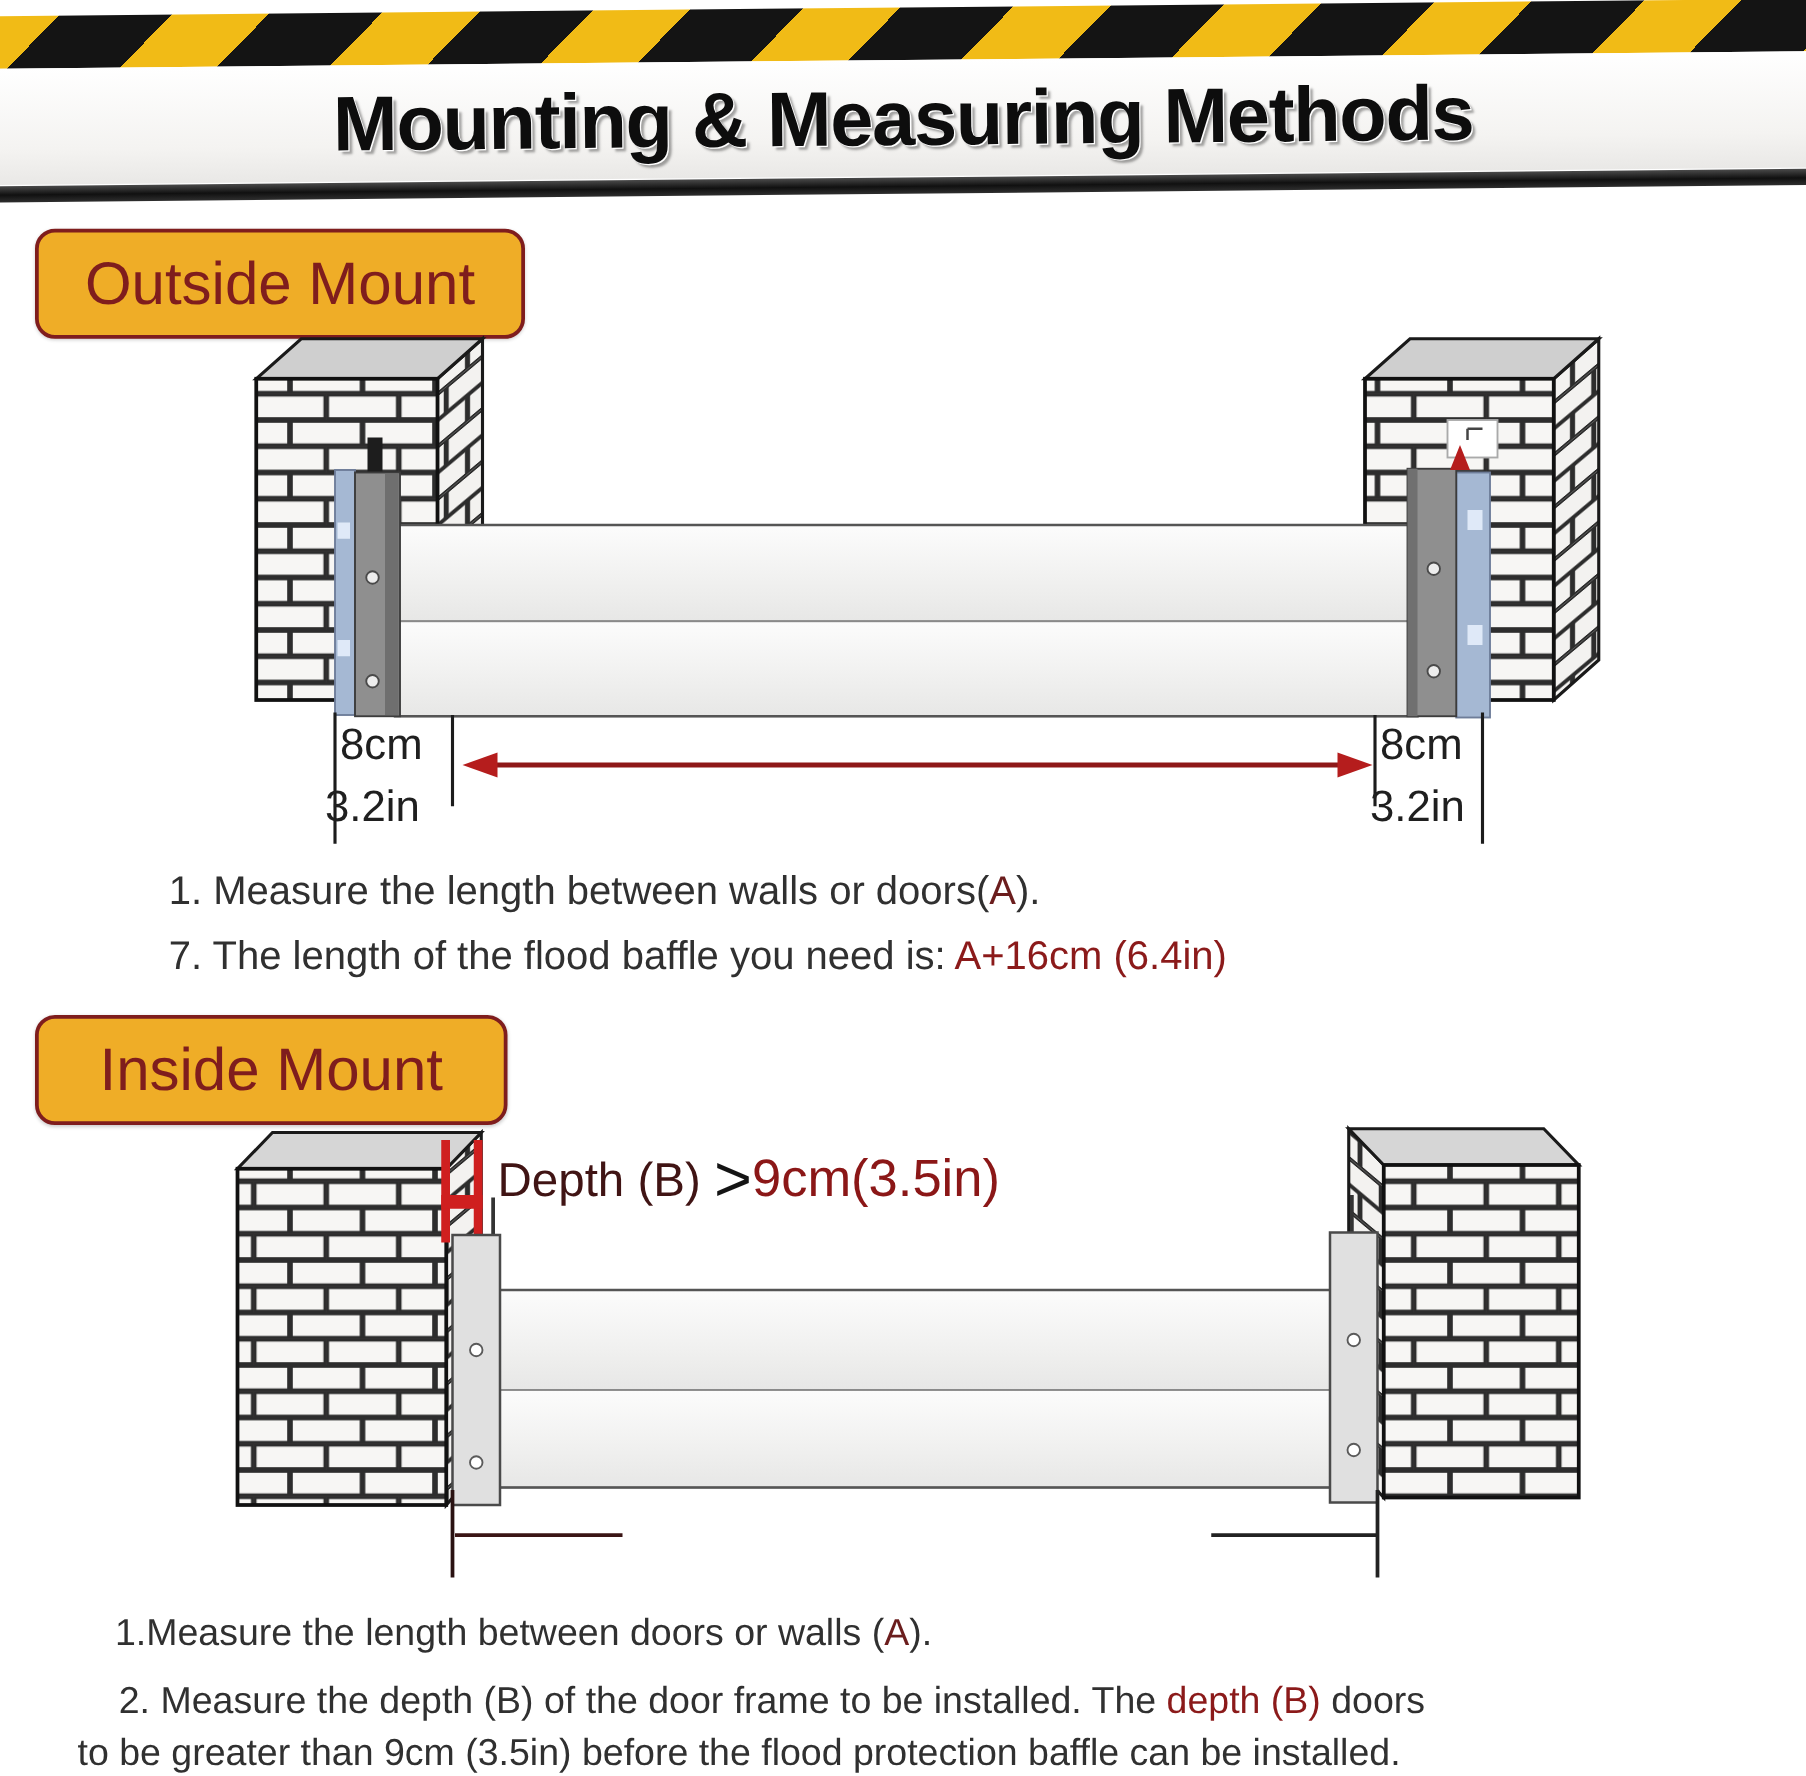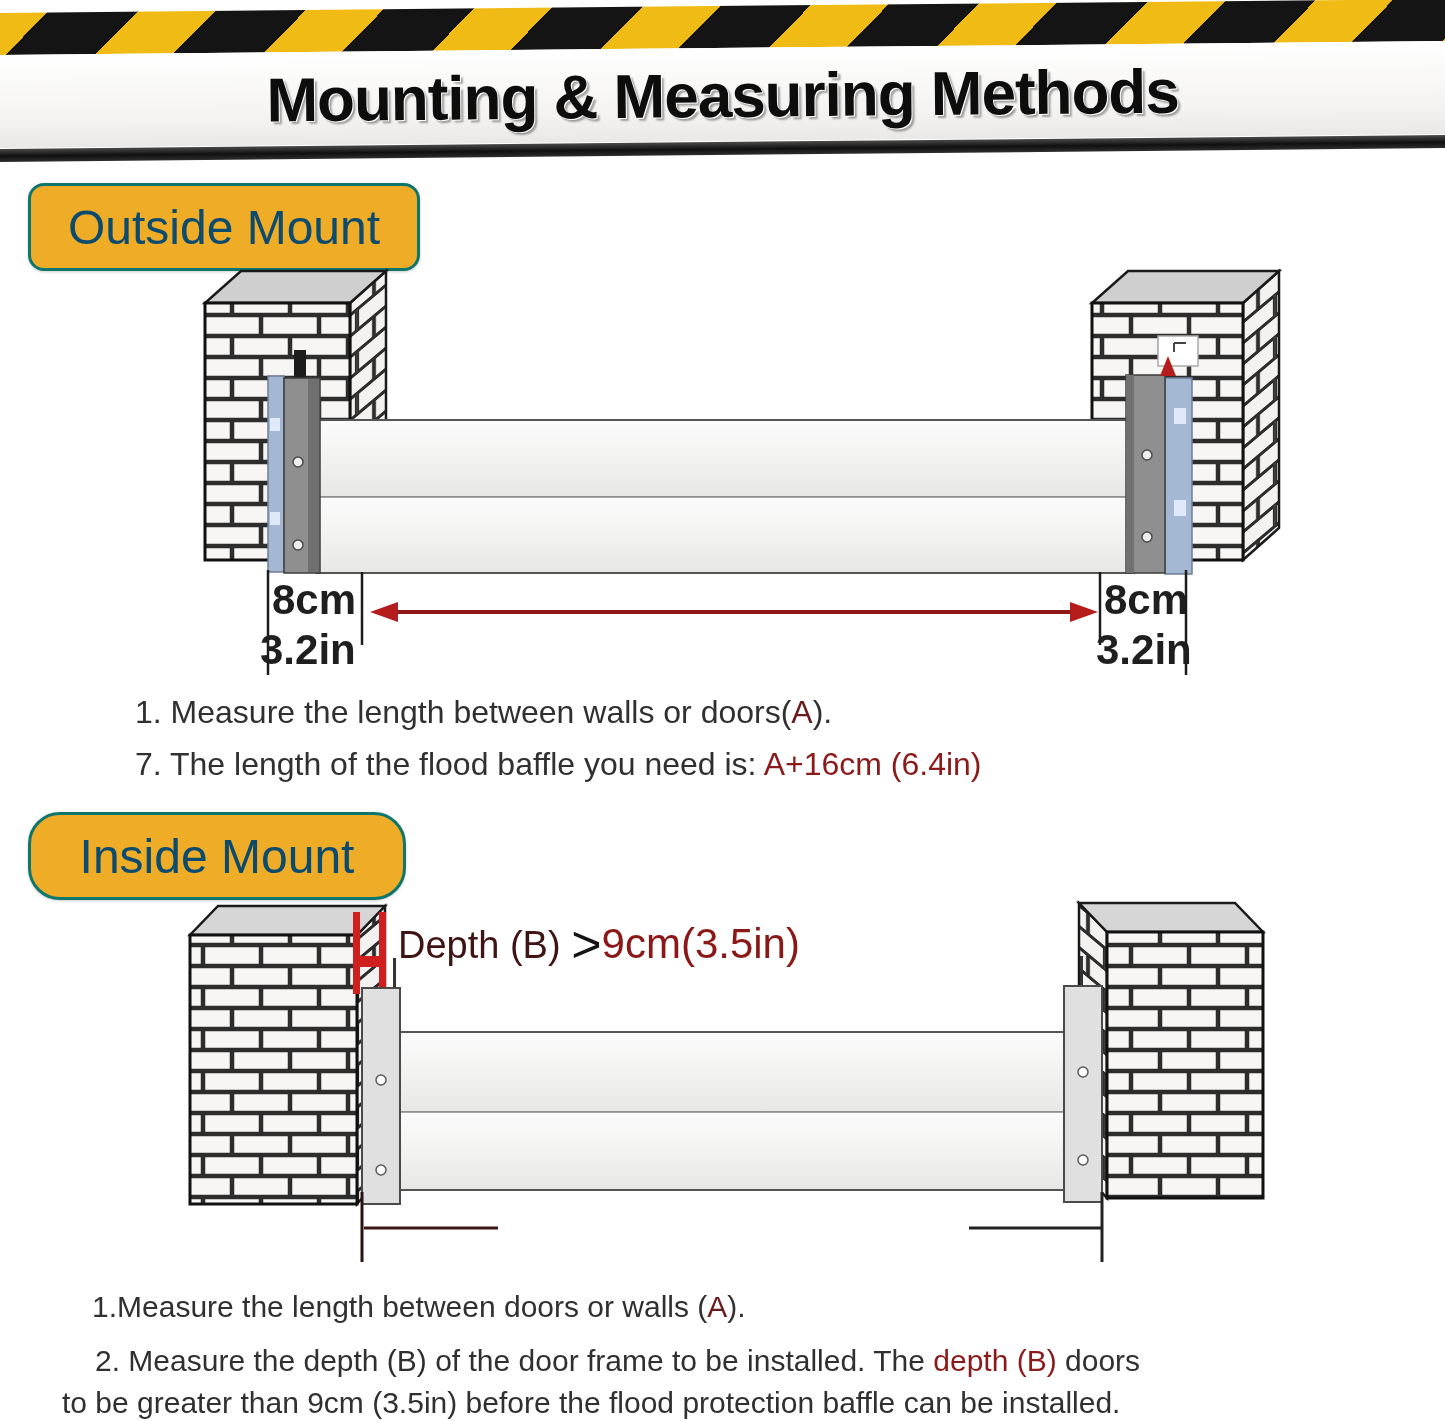--- a/index.html
+++ b/index.html
@@ -14,33 +14,33 @@
           background:repeating-linear-gradient(135deg,#F1BB16 0 55px,#141414 55px 119px);}
   .titleband{position:absolute;top:48px;left:0;right:0;height:93px;
              background:linear-gradient(180deg,#ffffff 0%,#f4f3f1 70%,#e9e8e6 100%);}
   .titleband h1{margin:0;line-height:95px;text-align:center;
                 font-size:62px;font-weight:bold;letter-spacing:-1px;color:#0d0d0d;
                 text-shadow:1px 1px 0 #ffffff,3px 3px 2px rgba(0,0,0,0.35);}
   .darkbar{position:absolute;top:142px;left:0;right:0;height:13px;
            background:linear-gradient(180deg,#4a4a4a,#101010 55%,#2e2e2e);}
 
   
-  .badge{position:absolute;background:#EFAD27;border:3px solid #0f766e;border-radius:16px;
+  .badge{position:absolute;background:#EFAD27;border:3px solid #7f1d1d;border-radius:16px;
          display:flex;align-items:center;justify-content:center;
-         font-size:48px;color:#0c4a6e;box-shadow:0 1px 3px rgba(0,0,0,0.2);}
+         font-size:48px;color:#7f1d1d;box-shadow:0 1px 3px rgba(0,0,0,0.2);}
   .badge-outside{left:28px;top:183px;width:386px;height:82px;}
-  .badge-inside{left:28px;top:812px;width:372px;height:82px;border-radius:32px;}
+  .badge-inside{left:28px;top:812px;width:372px;height:82px;}
 
   
   .diag1{position:absolute;left:0;top:260px;width:1445px;height:425px;}
   .diag2{position:absolute;left:0;top:895px;width:1445px;height:405px;}
 
   
   .ov{position:absolute;white-space:nowrap;color:#1f1f1f;}
-  .num{font-size:42px;font-weight:bold;}
+  .num{font-size:35px;}
   .d1-left-cm{left:272px;top:576px;}
   .d1-left-in{left:260px;top:626px;}
   .d1-right-cm{left:1104px;top:576px;}
   .d1-right-in{left:1096px;top:626px;}
   .d1-a{left:430px;top:604px;width:680px;text-align:center;font-size:38px;color:#262626;}
   .d1-a .a-red{color:#CE1A1A;font-weight:bold;font-size:42px;}
   .depth-label{left:398px;top:914px;font-size:38px;color:#401414;}
   .depth-label .gt{font-size:52px;color:#141414;vertical-align:-4px;}
   .depth-label .val{font-size:42px;color:#8B1717;}
   .d2-measure{left:420px;top:1208px;width:620px;text-align:center;font-size:40px;color:#1e1e1e;}

